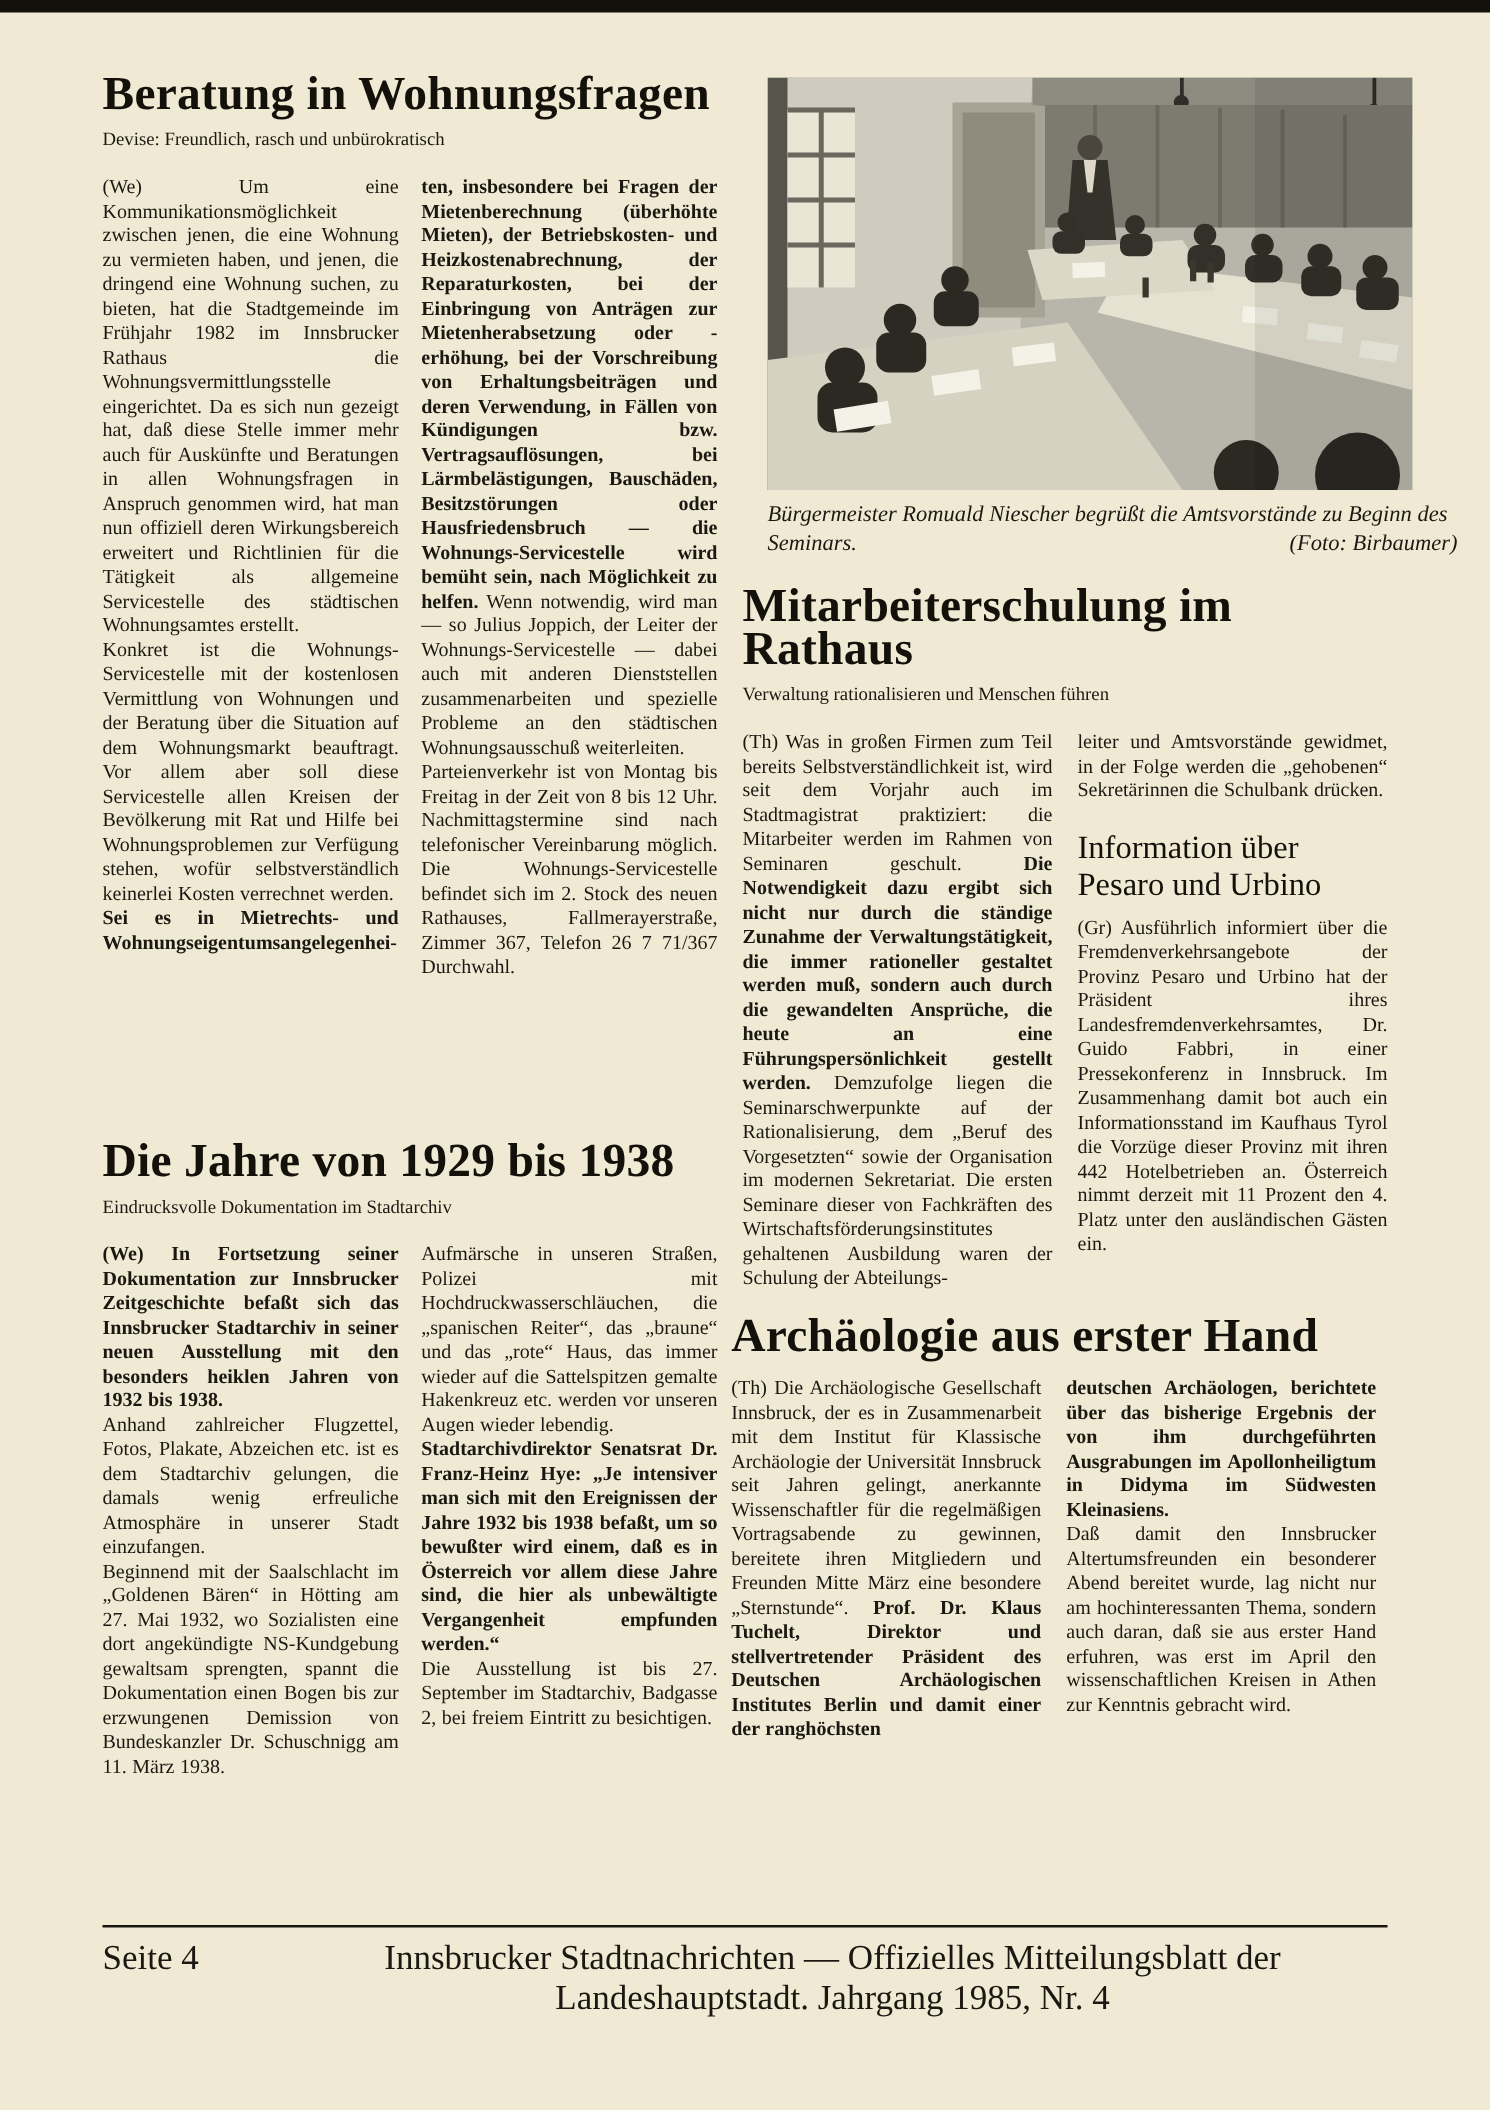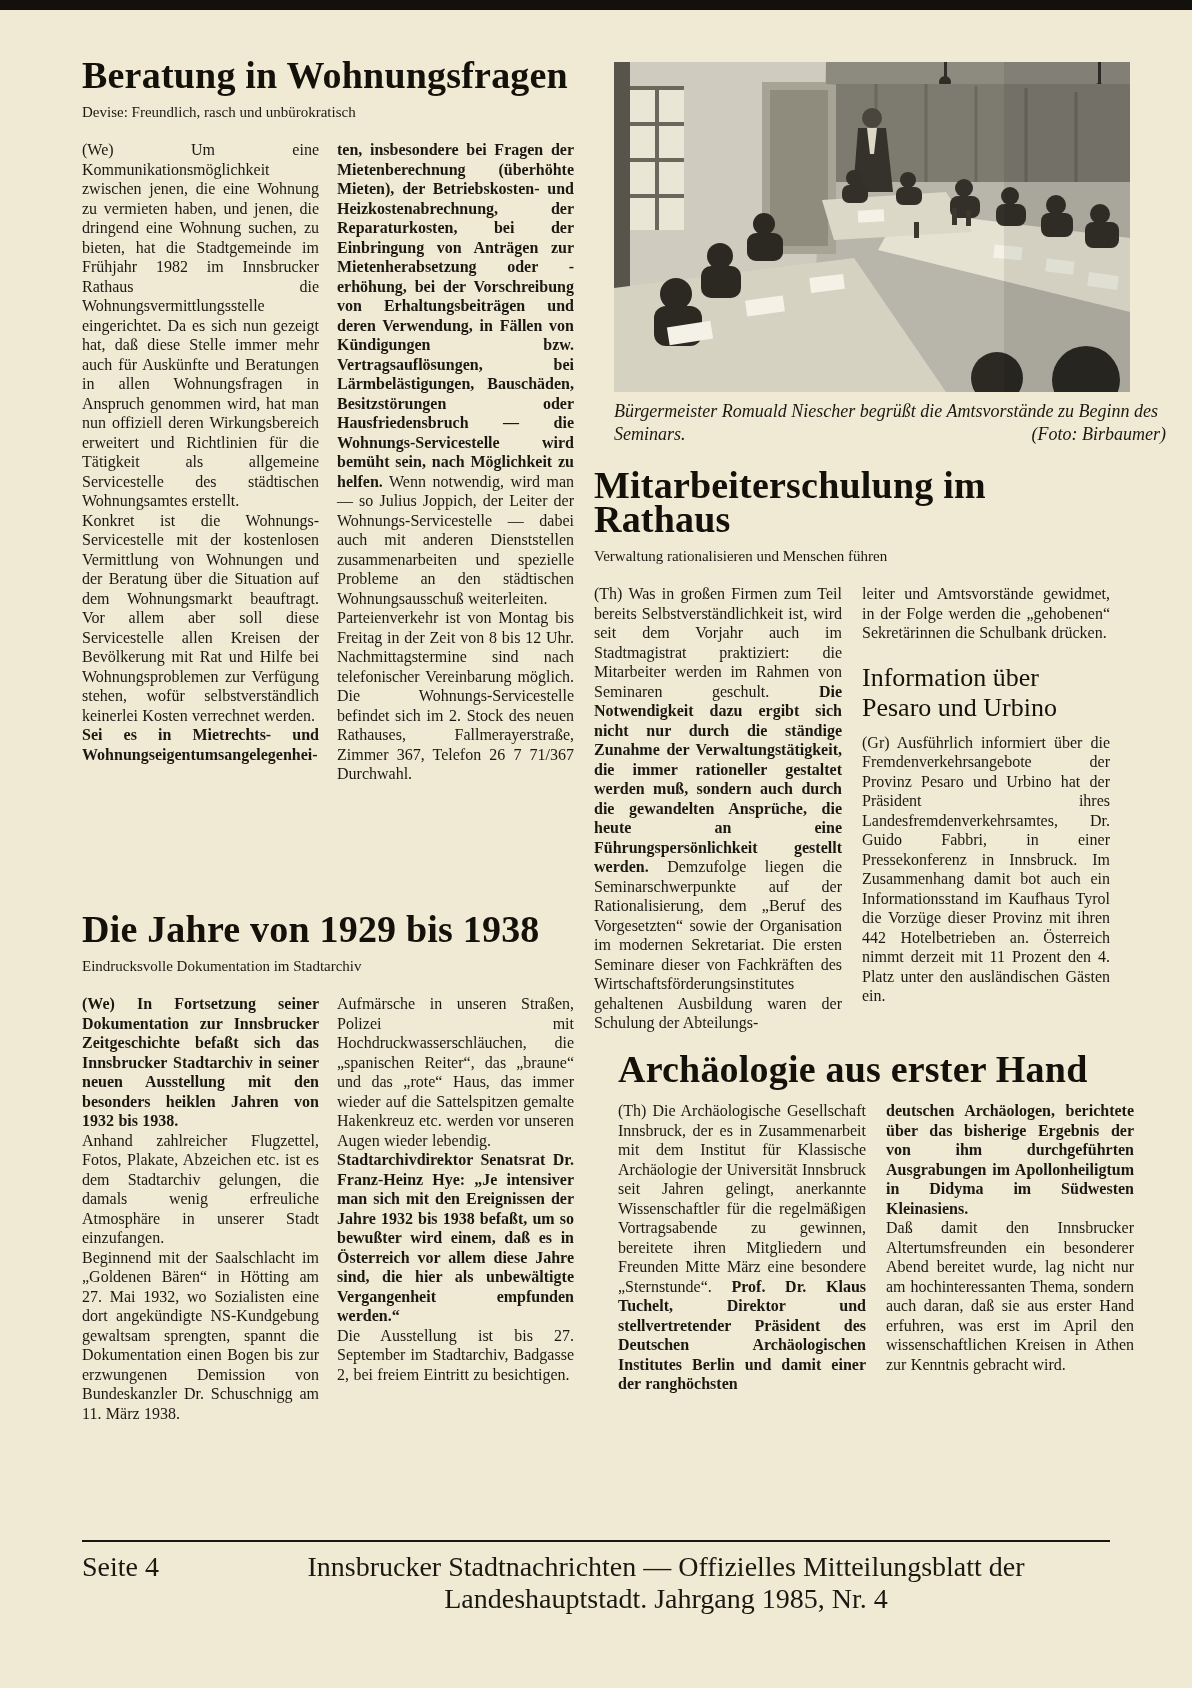--- a/index.html
+++ b/index.html
@@ -28,21 +28,21 @@
     font-size:16px; line-height:19.5px;
     text-align:justify;
     word-spacing:.4px;
   }
   .b { font-weight:bold; }
 
   
   .art1 { left:82px; top:58px;  width:492px; }
   .art4 { left:82px; top:912px; width:492px; }
   .art2 { left:594px; top:448px; width:516px;margin-top:20px; }
-  .art5 { left:618px; top:1052px; width:516px; }
+  .art5 { left:585px; top:1052px; width:516px; }
 
   .photo-fig { left:594px; top:62px; width:572px;padding-left:20px; }
   .photo { width:516px; height:330px; background:#b8b5aa; overflow:hidden; }
   .photo svg { display:block; }
   .caption { margin-top:8px; position:relative; font-style:italic; font-size:18px; line-height:23px; }
   .caption .credit { position:absolute; right:0; bottom:0; }
 
   .subart h3 {
     font-size:26px; line-height:30px; font-weight:normal;
     margin:20px 0 10px 0; white-space:pre-line; color:#14110b;

